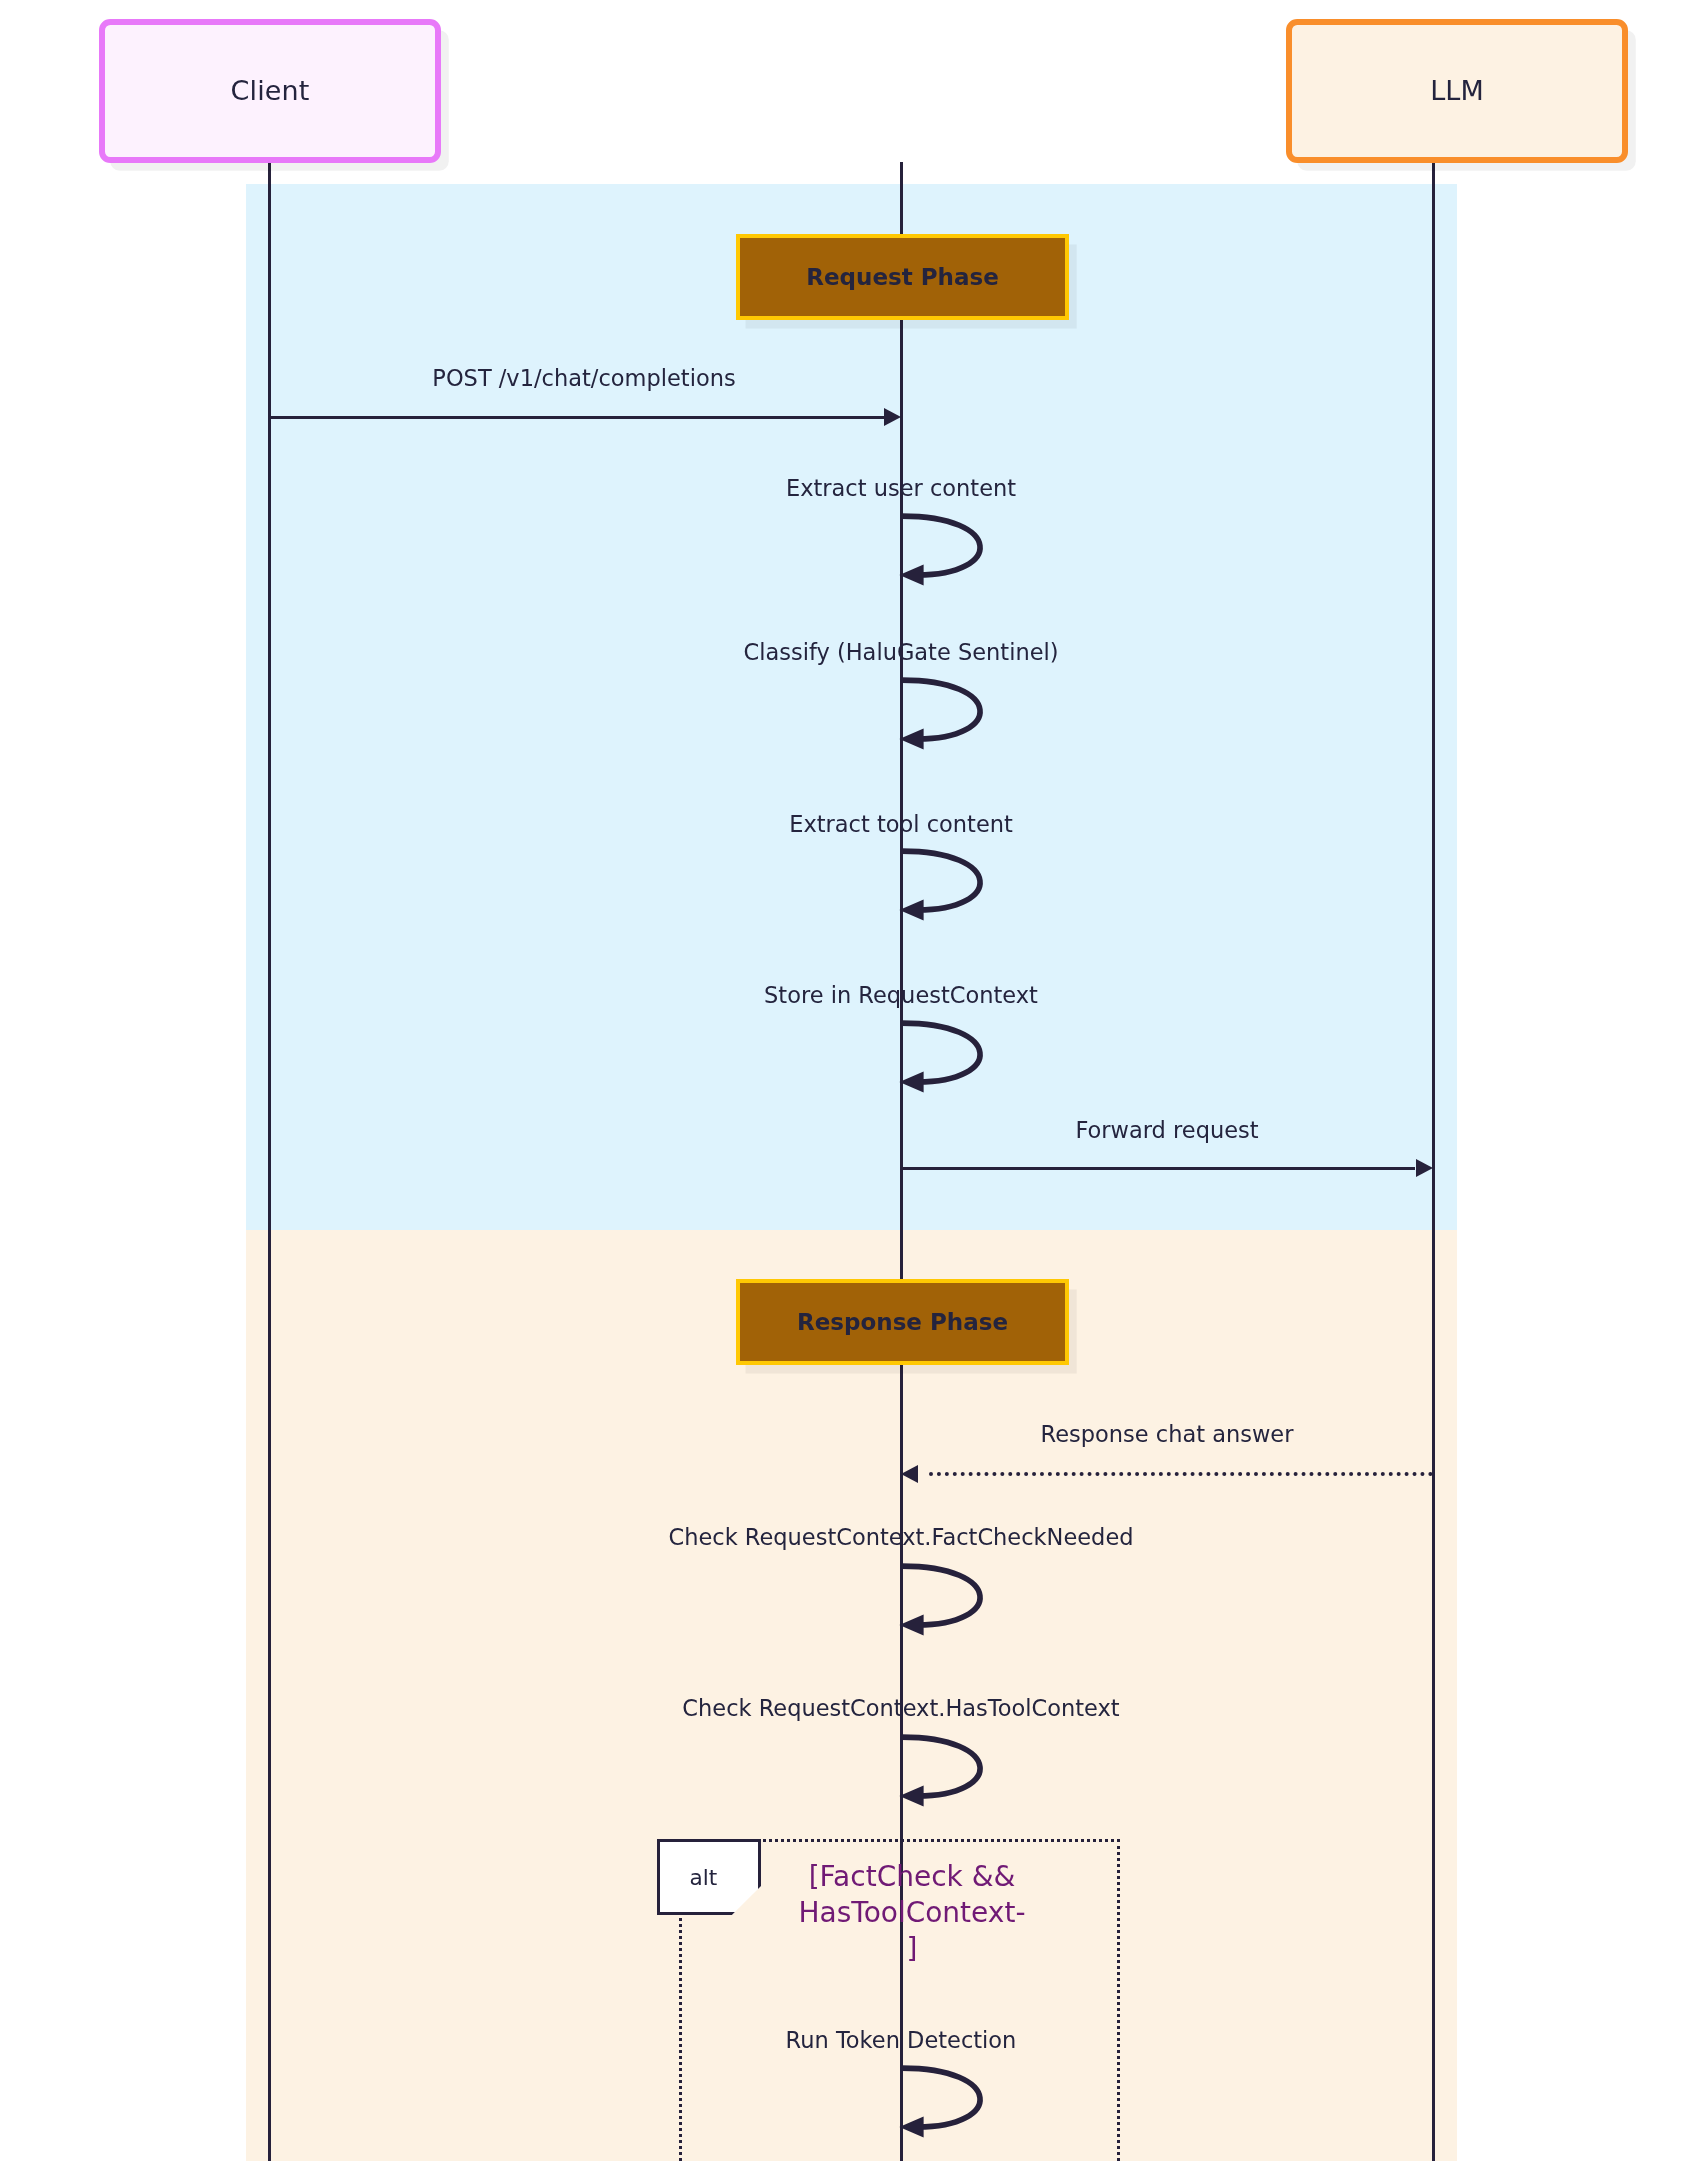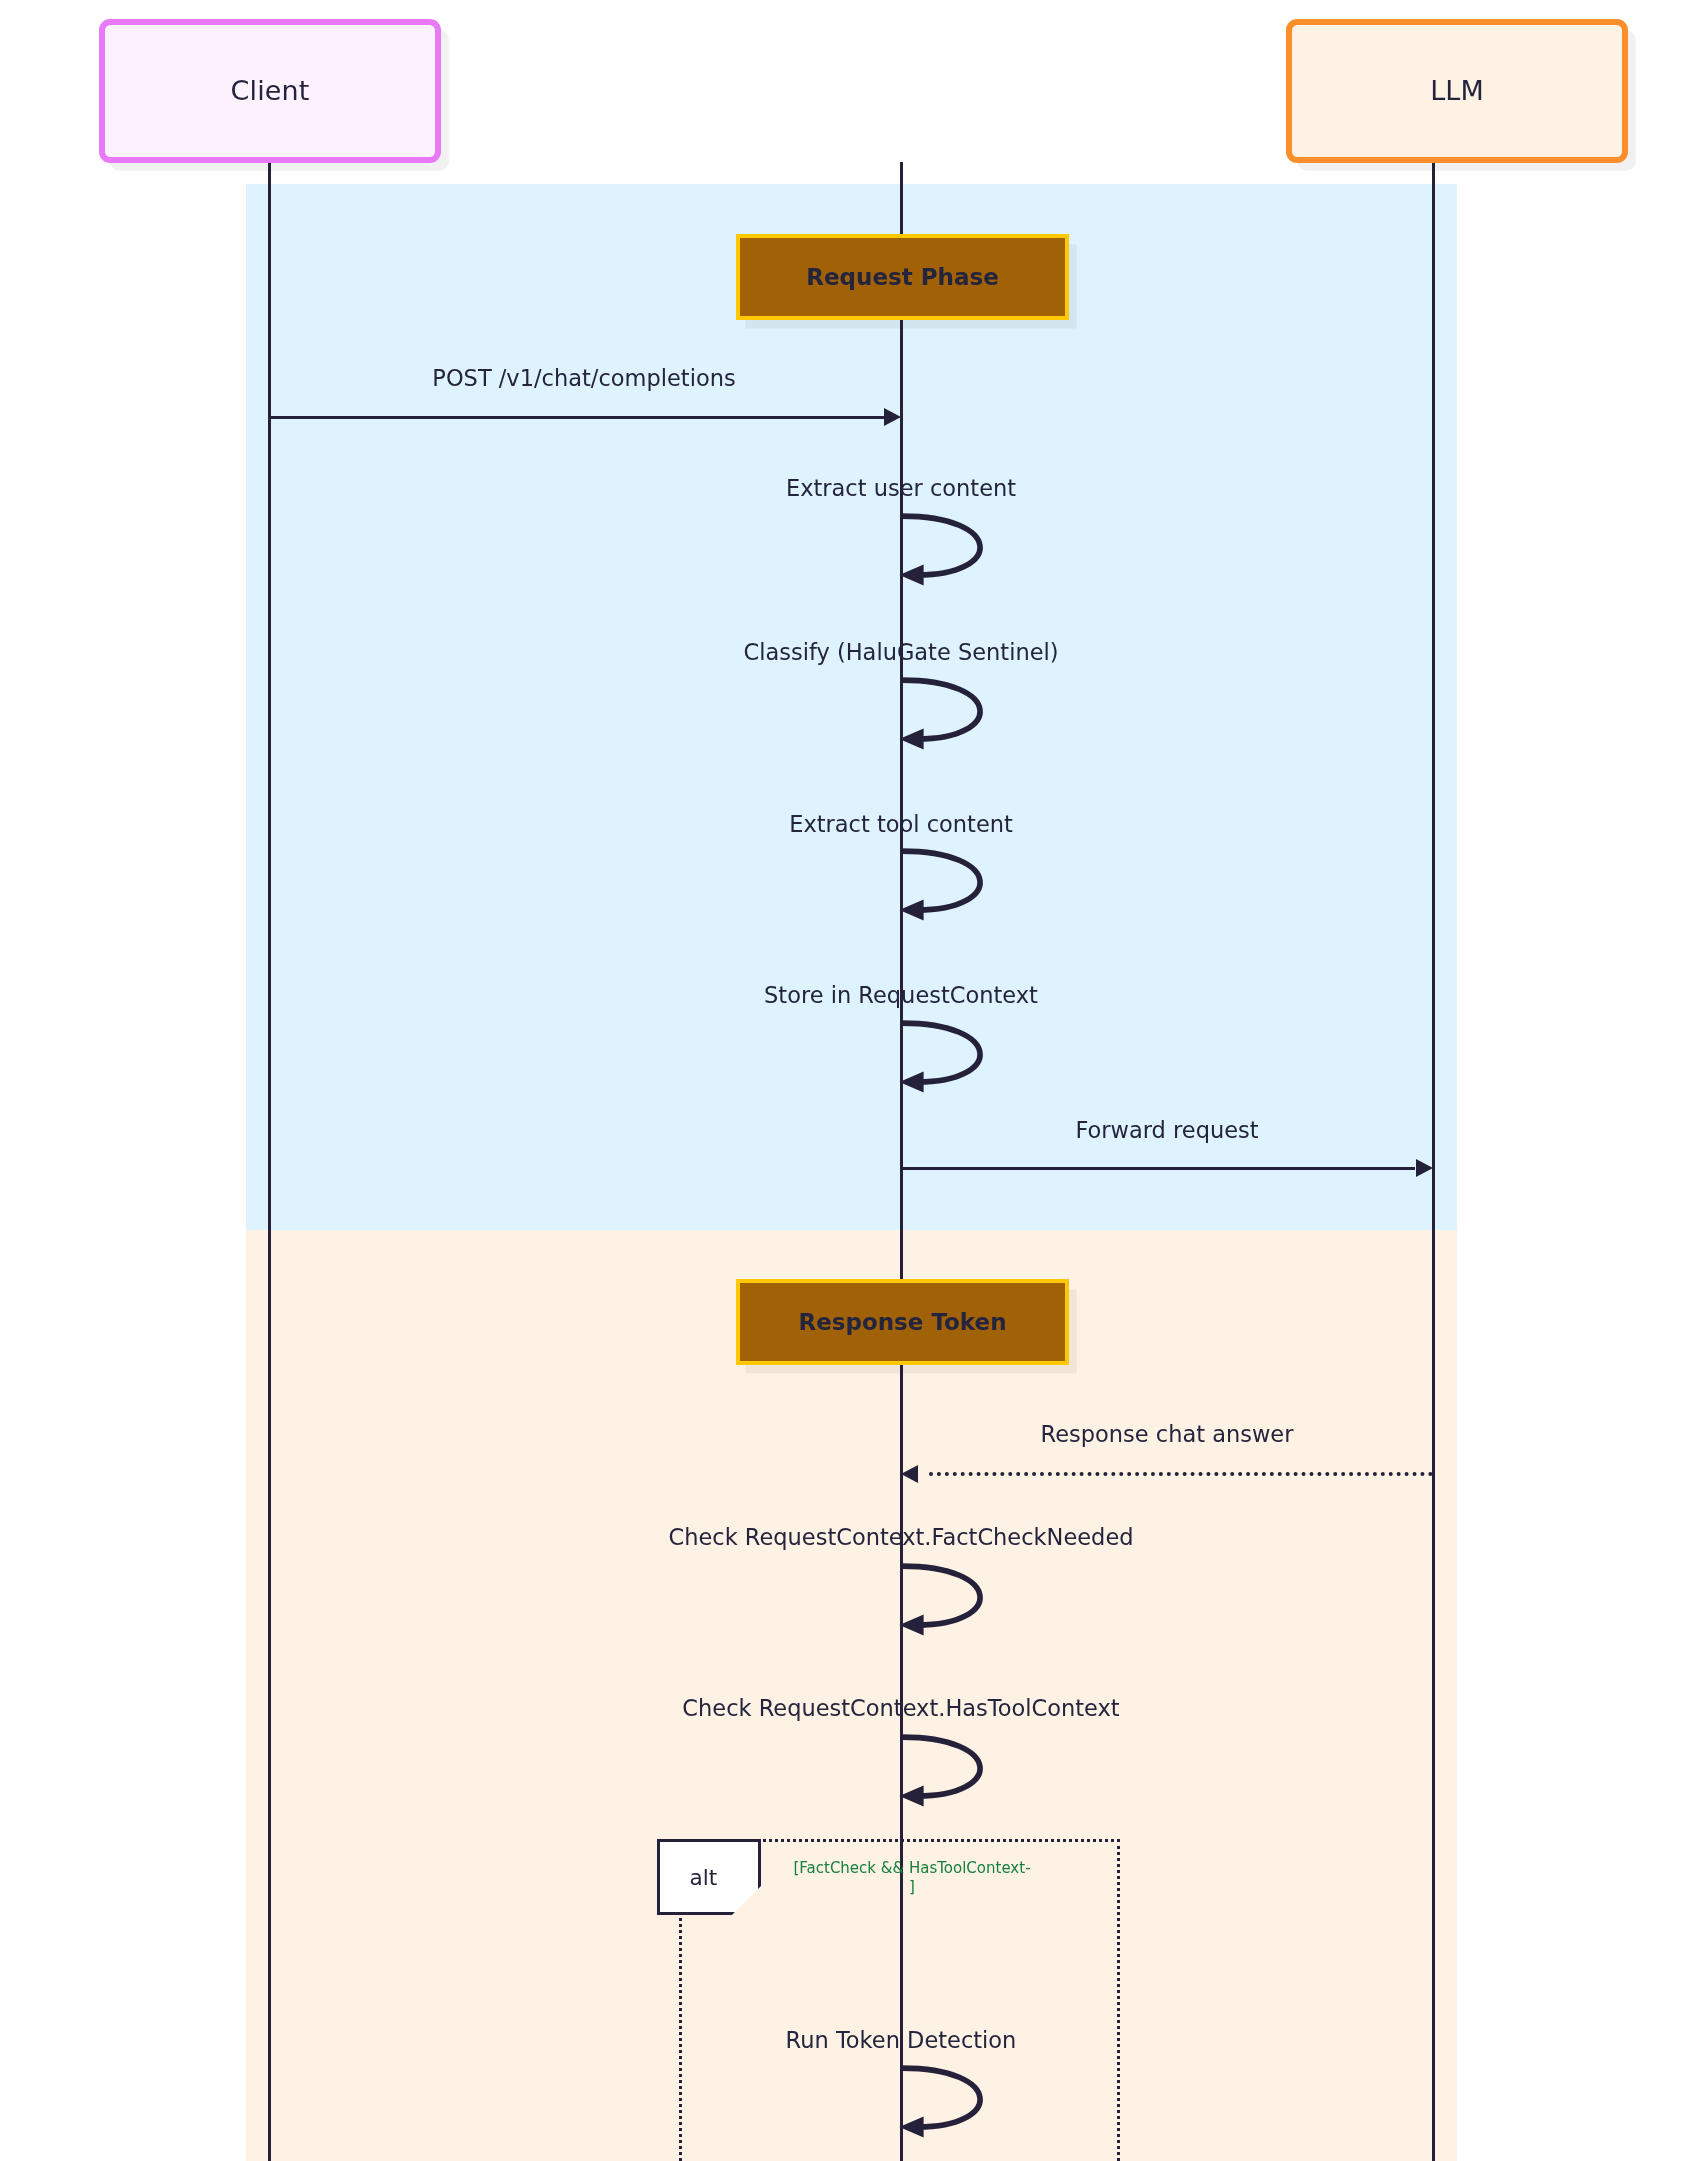--- a/index.html
+++ b/index.html
@@ -45,21 +45,21 @@
   .selfloop{position:absolute;}
 
   
   .alt-box{position:absolute;box-sizing:border-box;border:3.9px dotted #26213B;}
   .alt-tag{position:absolute;background:#ffffff;border:3px solid #26213B;
            box-sizing:border-box;display:flex;align-items:center;justify-content:center;
            border-bottom-right-radius:0;
            clip-path:polygon(0 0,100% 0,100% 62%,72% 100%,0 100%);
            box-shadow:7.8px 8.6px 0 -1.7px rgba(0,0,0,0.05);}
   .alt-tag span{font-size:21.6px;color:#24243e;padding-right:11.2px;}
-  .alt-cond{position:absolute;font-size:15px;color:#15803d;line-height:1.28;
+  .alt-cond{position:absolute;font-size:28px;color:#701a75;line-height:1.28;
             text-align:center;transform:translateX(-50%);}
 </style>
 </head>
 <body>
 
 <div id="stage">
 
   <div class="band band-request"></div>
   <div class="band band-response"></div>
 
@@ -104,21 +104,21 @@
   <svg class="selfloop" style="left:895px;top:1017px;" width="143" height="78" viewBox="0 0 330 180">
     <path d="M16 14 C 250 14, 250 150, 52 150" fill="none" stroke="#26213B" stroke-width="13"></path>
     <polygon points="66,126 10,150 66,174" fill="#26213B"></polygon>
   </svg>
 
   <div class="msg-label" style="left:1167px;top:1117px;">Forward request</div>
   <div class="msg-line" style="left:901px;top:1167px;width:514px;"></div>
   <div class="arrow-head arrow-right" style="left:1416px;top:1159px;"></div>
 
   <div class="phase-note" style="left:736px;top:1271px;width:333px;height:86px;">
-    <span>Response Token</span>
+    <span>Response Phase</span>
   </div>
 
   <div class="msg-label" style="left:1167px;top:1421px;">Response chat answer</div>
   <div class="msg-line dotted" style="left:929px;top:1472px;width:504px;"></div>
   <div class="arrow-head arrow-left" style="left:901px;top:1465px;"></div>
 
   <div class="msg-label" style="left:901px;top:1524px;">Check RequestContext.FactCheckNeeded</div>
   <svg class="selfloop" style="left:895px;top:1560px;" width="143" height="78" viewBox="0 0 330 180">
     <path d="M16 14 C 250 14, 250 150, 52 150" fill="none" stroke="#26213B" stroke-width="13"></path>
     <polygon points="66,126 10,150 66,174" fill="#26213B"></polygon>

